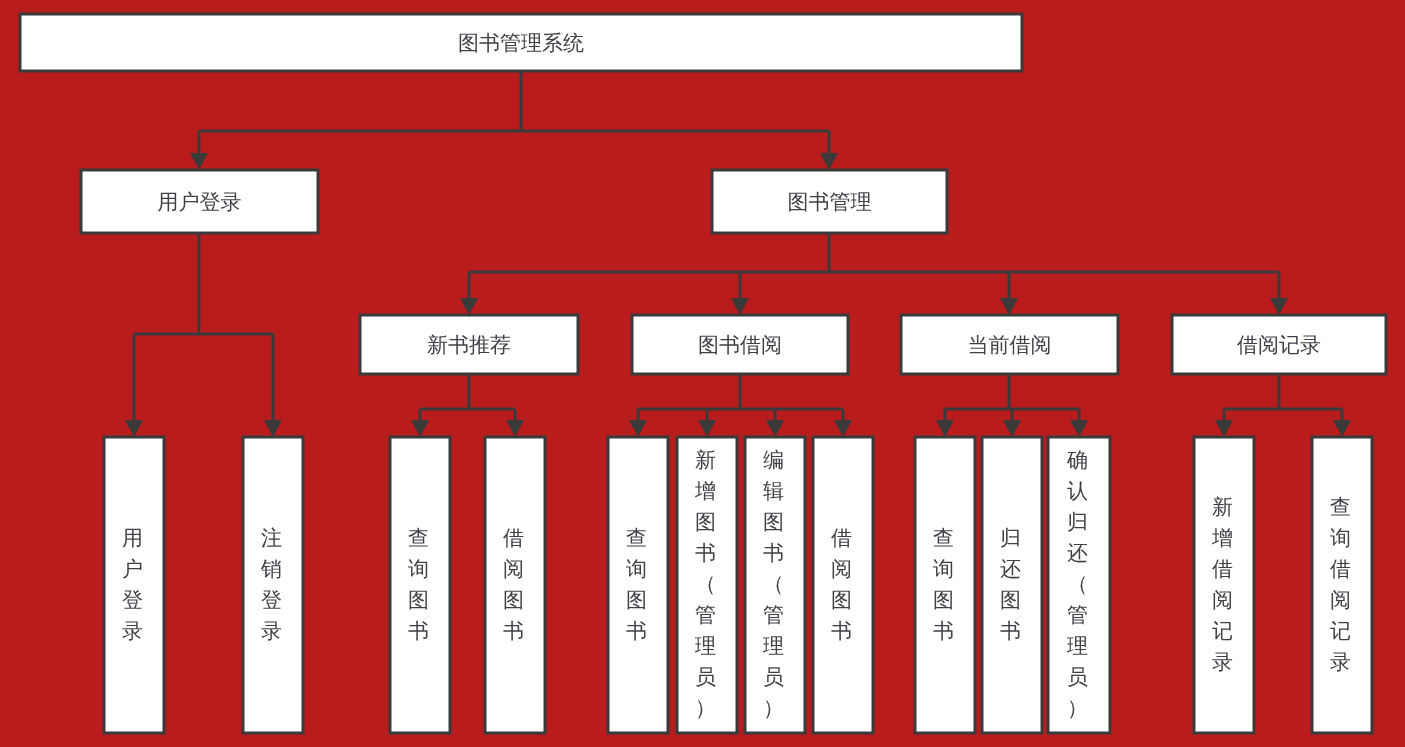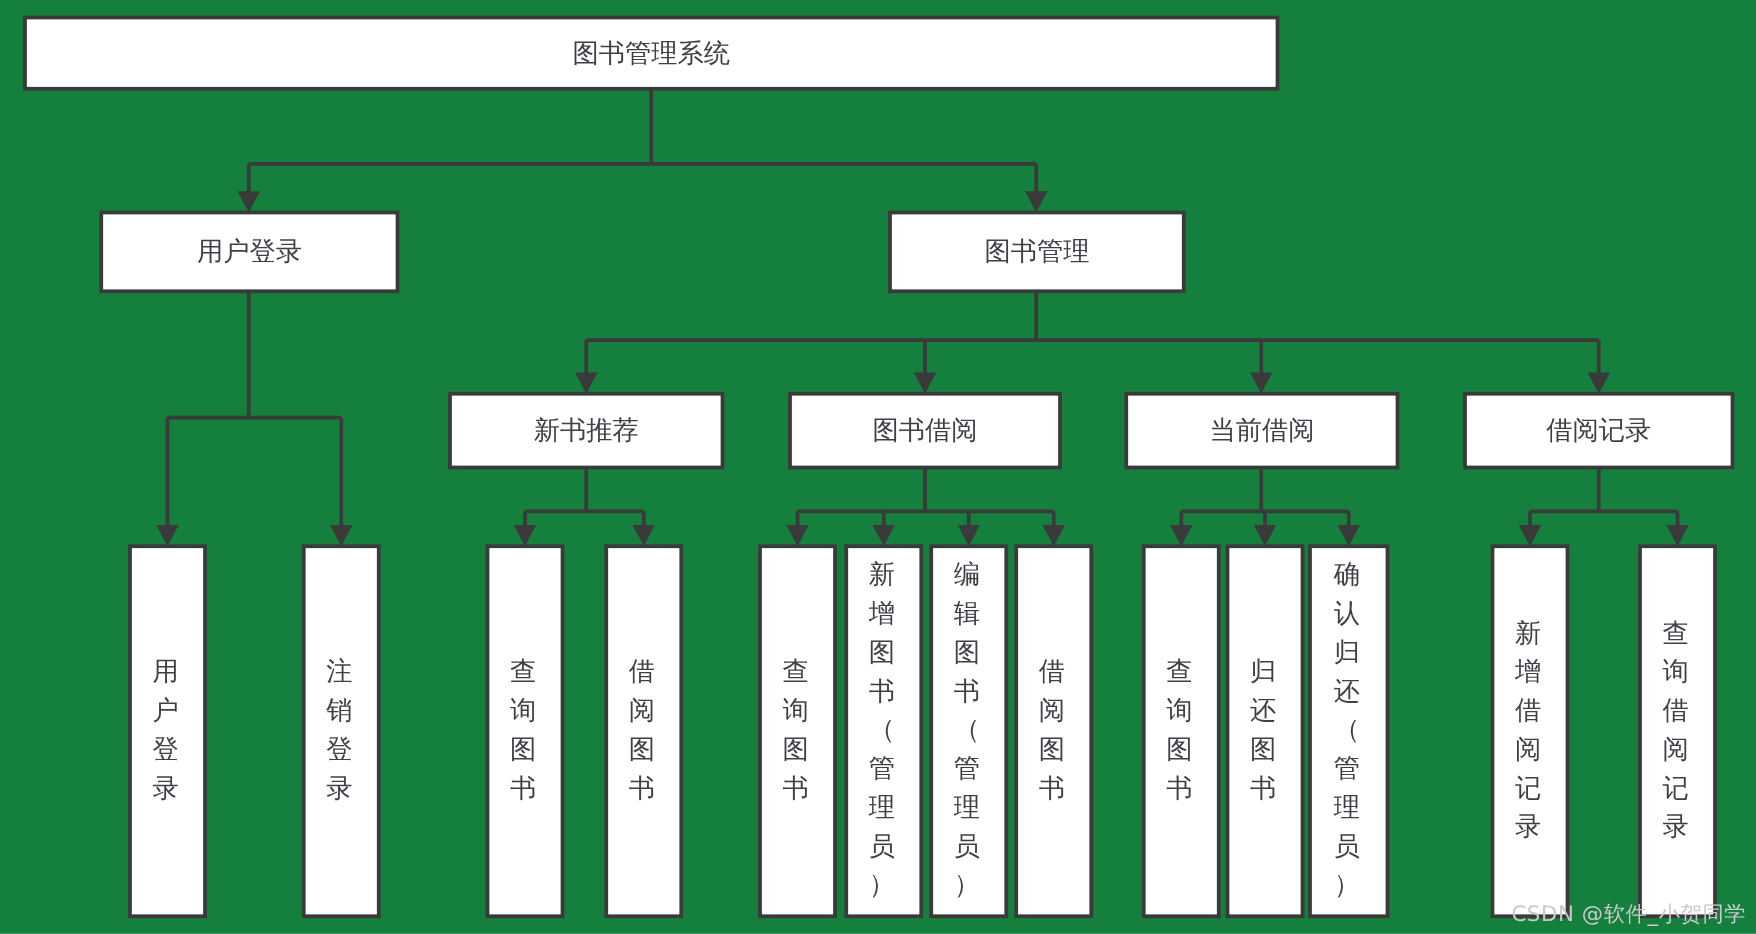--- a/index.html
+++ b/index.html
@@ -11,21 +11,21 @@
   body {
     width: 1405px;
     height: 747px;
     font-family: "DejaVu Sans", "Liberation Sans", sans-serif;
     overflow: hidden;
   }
   #diagram-root {
     position: relative;
     width: 1405px;
     height: 747px;
-    background: #15803d;
+    background: #b91c1c;
   }
   svg.diagram-canvas {
     position: absolute;
     left: 0;
     top: 0;
     width: 1405px;
     height: 747px;
     display: block;
   }
   .node-box {
@@ -292,14 +292,13 @@
           <text x="1342" y="507.5" class="node-label-vertical" font-size="23">查</text>
           <text x="1342" y="538.5" class="node-label-vertical" font-size="23">询</text>
           <text x="1342" y="569.5" class="node-label-vertical" font-size="23">借</text>
           <text x="1342" y="600.5" class="node-label-vertical" font-size="23">阅</text>
           <text x="1342" y="631.5" class="node-label-vertical" font-size="23">记</text>
           <text x="1342" y="662.5" class="node-label-vertical" font-size="23">录</text>
           <title>查询借阅记录</title>
         </g>
       </g>
   </svg>
-  <div class="watermark">CSDN @软件_小贺同学</div>
 </div>
 
 </body></html>

